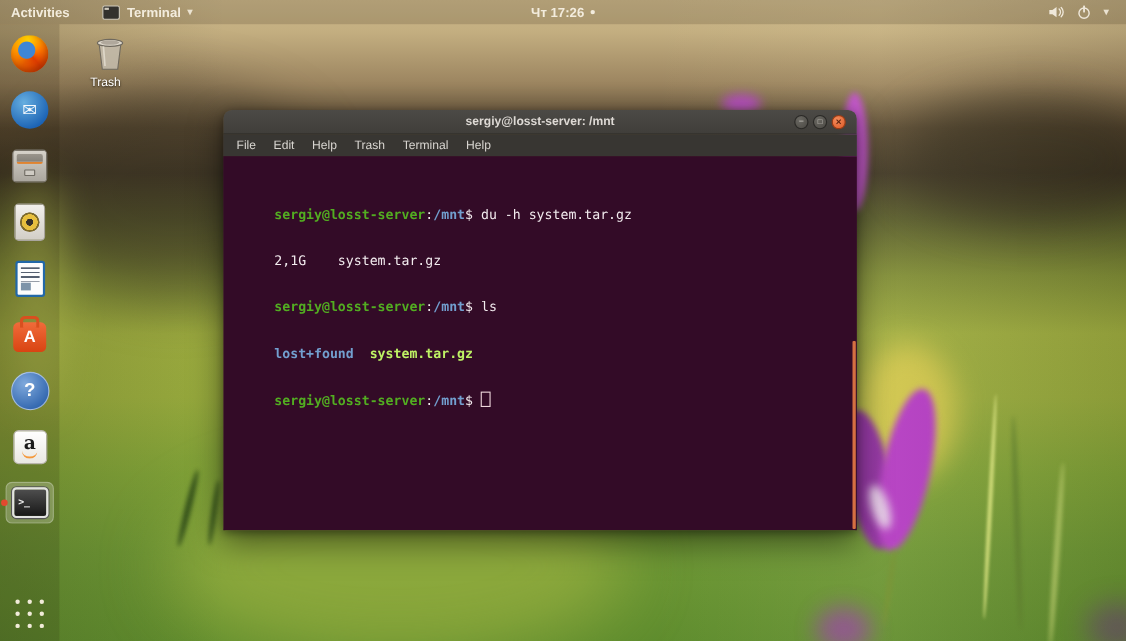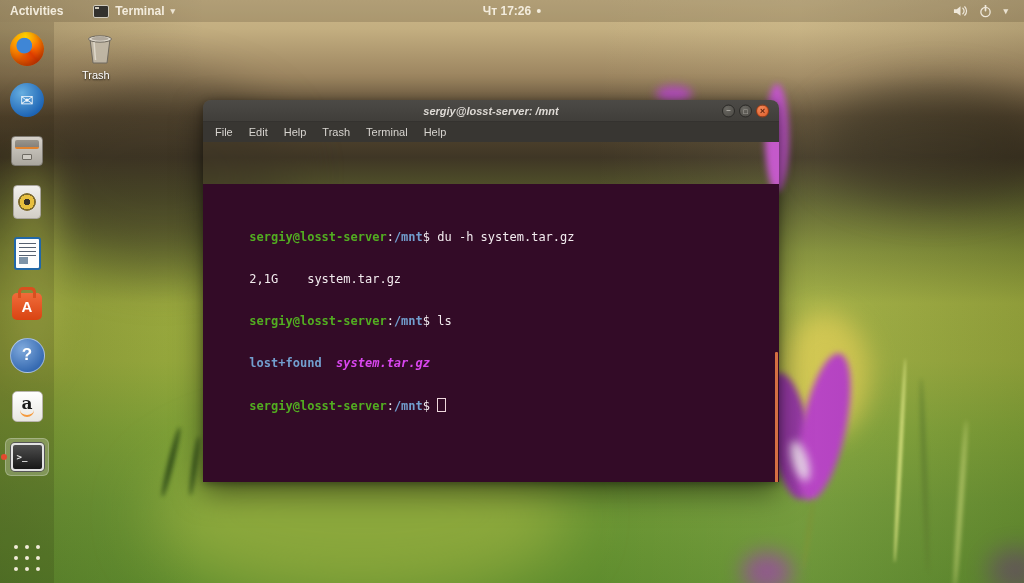--- a/index.html
+++ b/index.html
@@ -106,40 +106,40 @@
   .trash{position:absolute;left:82px;top:30px;width:44px;z-index:2;
     display:flex;flex-direction:column;align-items:flex-start;gap:1px;}
   .trash-label{color:#fff;font-size:11px;text-shadow:0 1px 2px rgba(0,0,0,.85);}
 
   
   .window{position:absolute;left:203px;top:100px;width:576px;height:382px;z-index:5;
     border-radius:8px 8px 2px 2px;box-shadow:0 10px 30px rgba(0,0,0,.5),0 2px 8px rgba(0,0,0,.35);
     display:flex;flex-direction:column;}
   .titlebar{height:21px;flex:0 0 21px;border-radius:8px 8px 0 0;position:relative;
     background:linear-gradient(#4c4a46,#403e3a);border-bottom:1px solid #34322f;
-    display:flex;align-items:center;justify-content:center;font-style:italic;}
+    display:flex;align-items:center;justify-content:center;}
   .title-text{color:#dedad5;font-size:11px;font-weight:bold;}
   .wbtns{position:absolute;right:10px;top:50%;transform:translateY(-50%);display:flex;gap:4px;}
   .wbtn{width:13px;height:13px;border-radius:50%;display:flex;align-items:center;justify-content:center;
     font-size:8px;line-height:1;box-sizing:border-box;}
   .wbtn.min,.wbtn.max{background:radial-gradient(circle at 35% 30%,#6a6862,#4a4843);
     border:1px solid #2b2a27;color:#d5d2cc;}
   .wbtn.max{font-size:7px;}
   .wbtn.close{background:radial-gradient(circle at 35% 30%,#f28a5a,#dd5b28);
     border:1px solid #9c3c14;color:#5c2410;font-weight:bold;font-size:9px;}
   .menubar{height:20px;flex:0 0 20px;background:#383632;display:flex;align-items:center;
     padding-left:4px;}
   .menu-item{color:#d8d5d0;font-size:11px;padding:0 8px;line-height:20px;}
   .term{flex:1;background:#330b27;position:relative;padding:4px 0 0 3px;overflow:hidden;
     font-family:"DejaVu Sans Mono",monospace;font-size:12px;line-height:14px;
-    color:#f2ebee;white-space:pre;margin-top:42px;}
+    color:#f2ebee;white-space:pre;}
   .tline{height:14px;}
   .tgreen{color:#52ad21;font-weight:bold;}
   .tblue{color:#729fcf;font-weight:bold;}
-  .tred{color:#d946ef;font-weight:bold;font-style:italic;}
+  .tred{color:#bef264;font-weight:bold;}
   .cursor{display:inline-block;width:7px;height:12px;border:1px solid #eed7dc;
     vertical-align:-2px;}
   .term-scrollbar{position:absolute;right:1px;top:168px;width:3px;height:171px;
     background:#d56f42;border-radius:1px;}
 </style>
 </head>
 <body>
 
 <div class="wallpaper">
   <div class="decor d-dark-left"></div>

